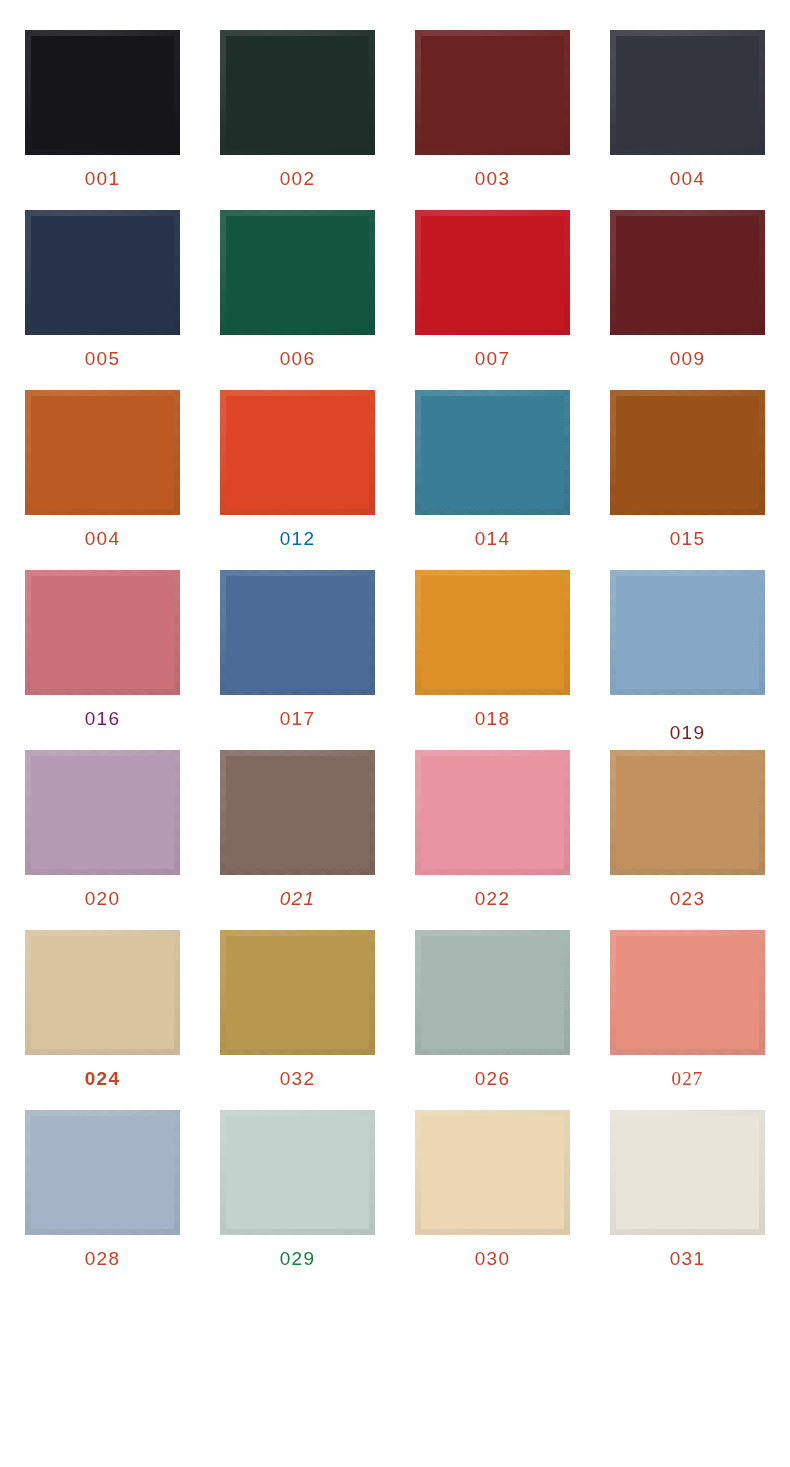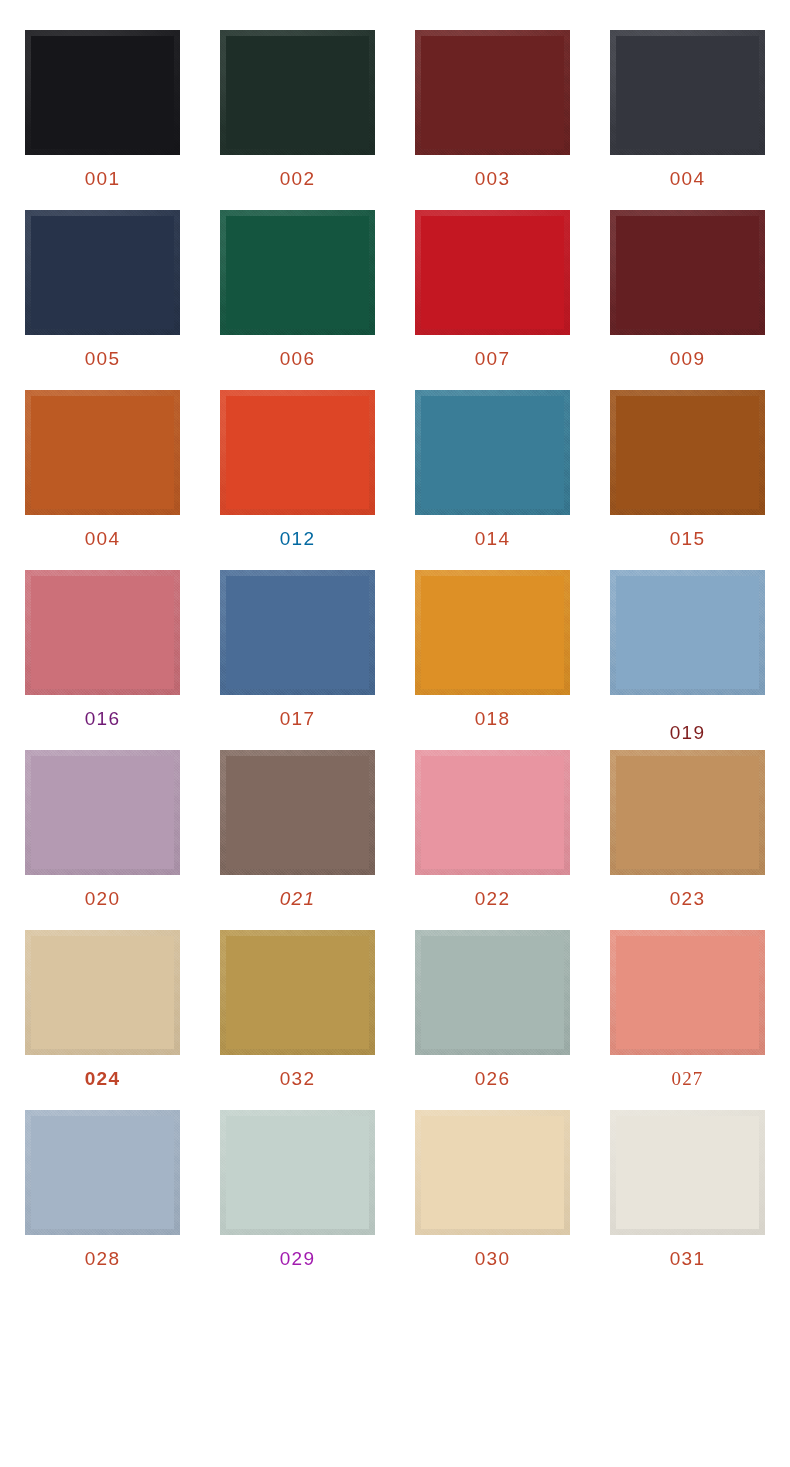--- a/index.html
+++ b/index.html
@@ -338,21 +338,21 @@
         </div>
         <div class="swatch-label" style="color: rgb(192, 69, 42);">028</div>
       </div>
       <div class="swatch-cell">
         <div class="swatch-chip-wrap">
           <div class="swatch-chip" style="background: rgb(195, 210, 204);">
             <div class="swatch-texture"></div>
             <div class="swatch-shade"></div>
           </div>
         </div>
-        <div class="swatch-label" style="color: #a21caf;">029</div>
+        <div class="swatch-label" style="color: #15803d;">029</div>
       </div>
       <div class="swatch-cell">
         <div class="swatch-chip-wrap">
           <div class="swatch-chip" style="background: rgb(235, 215, 180);">
             <div class="swatch-texture"></div>
             <div class="swatch-shade"></div>
           </div>
         </div>
         <div class="swatch-label" style="color: rgb(192, 69, 42);">030</div>
       </div>

